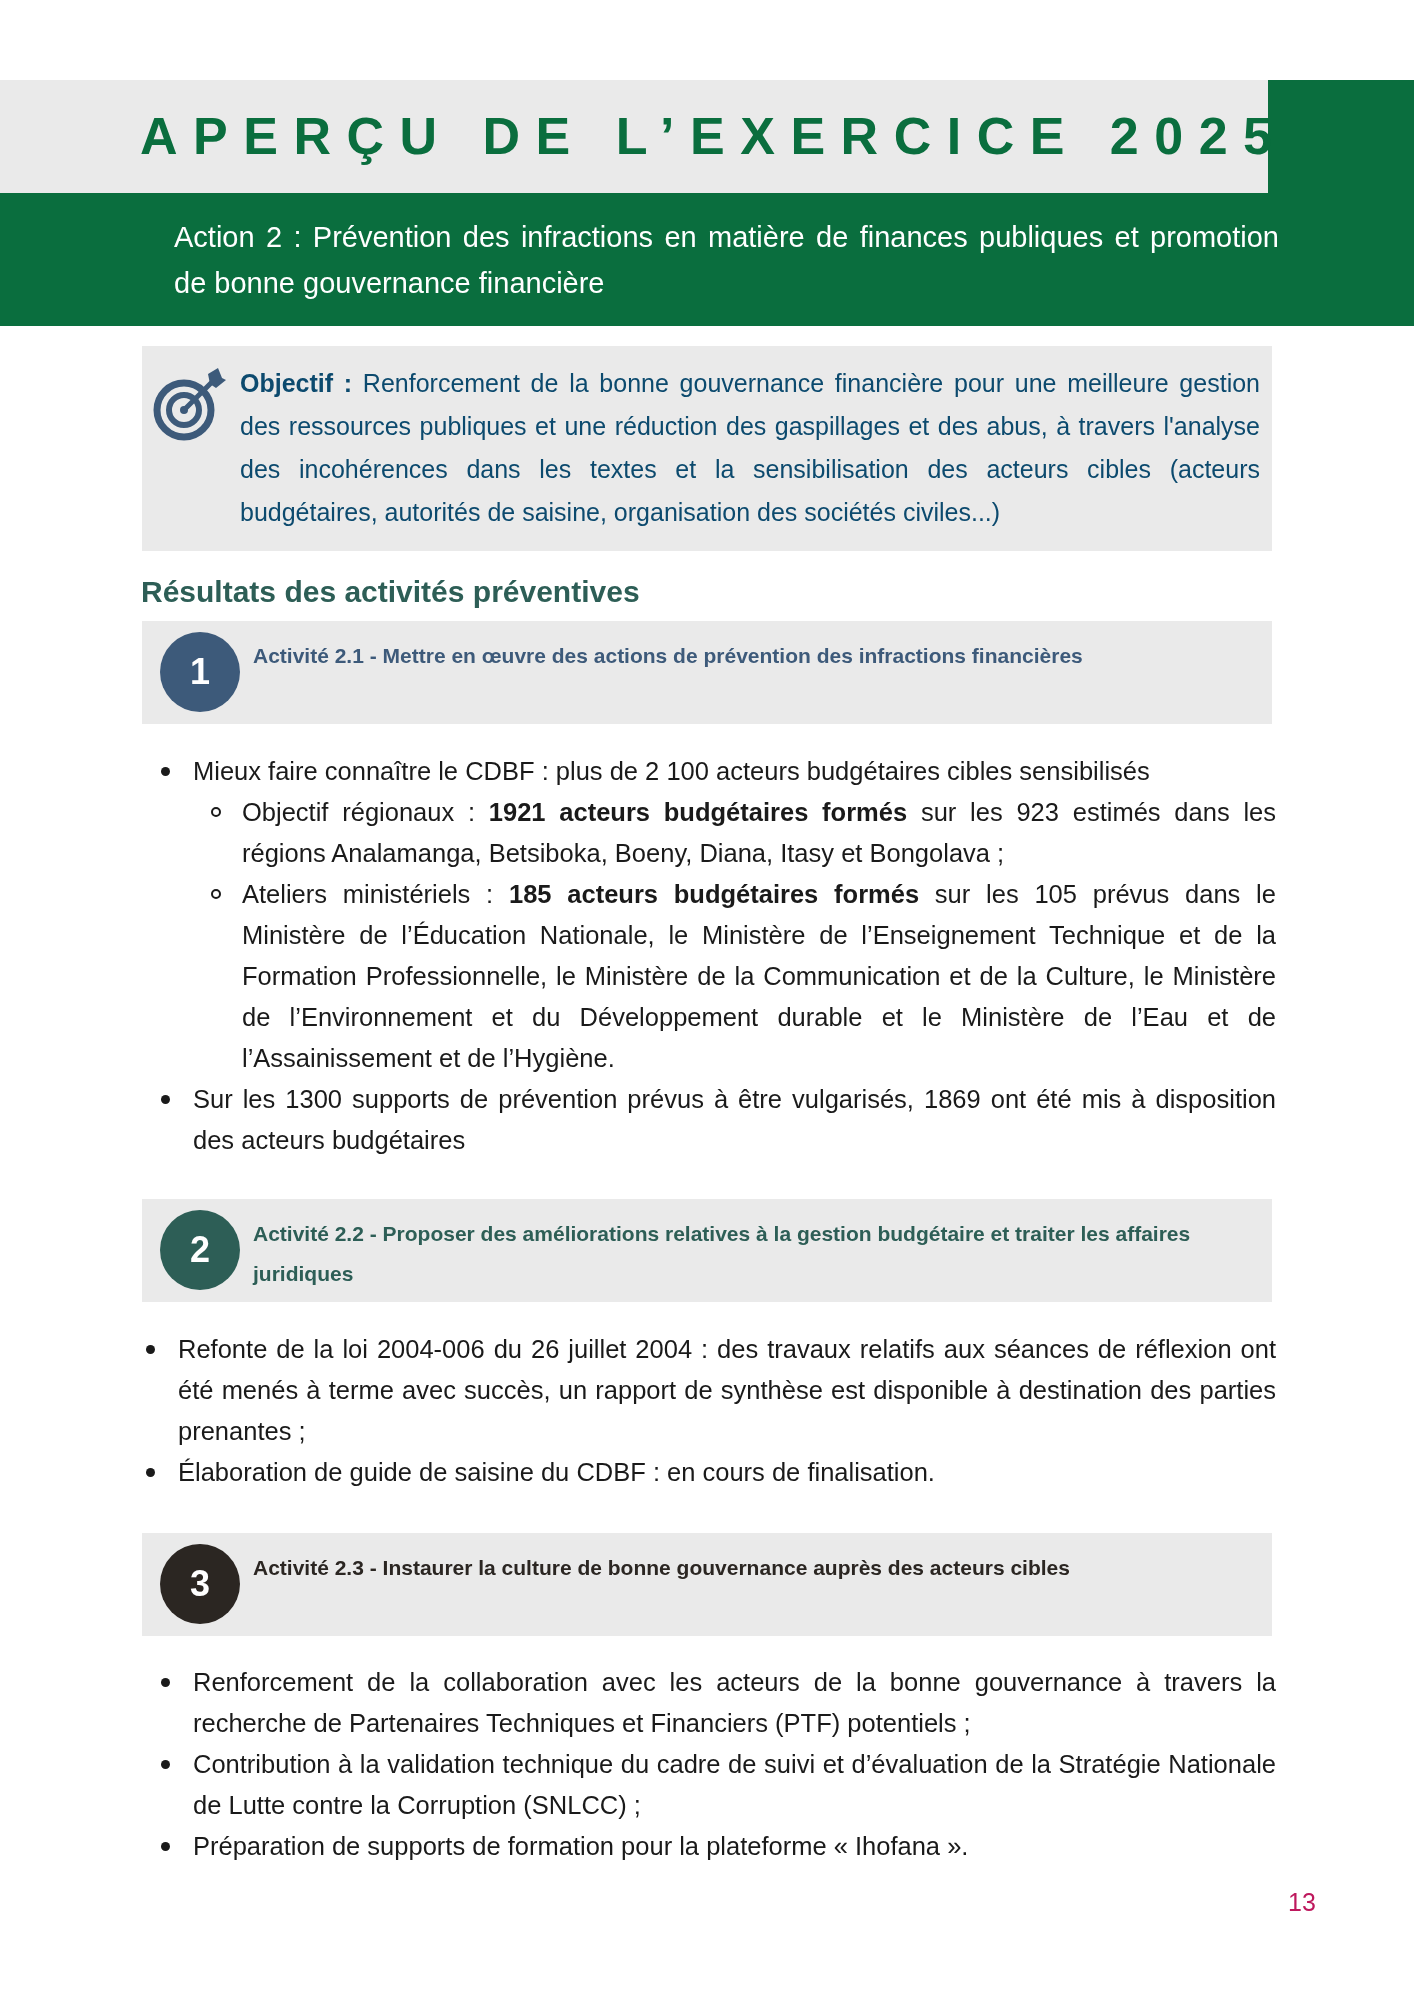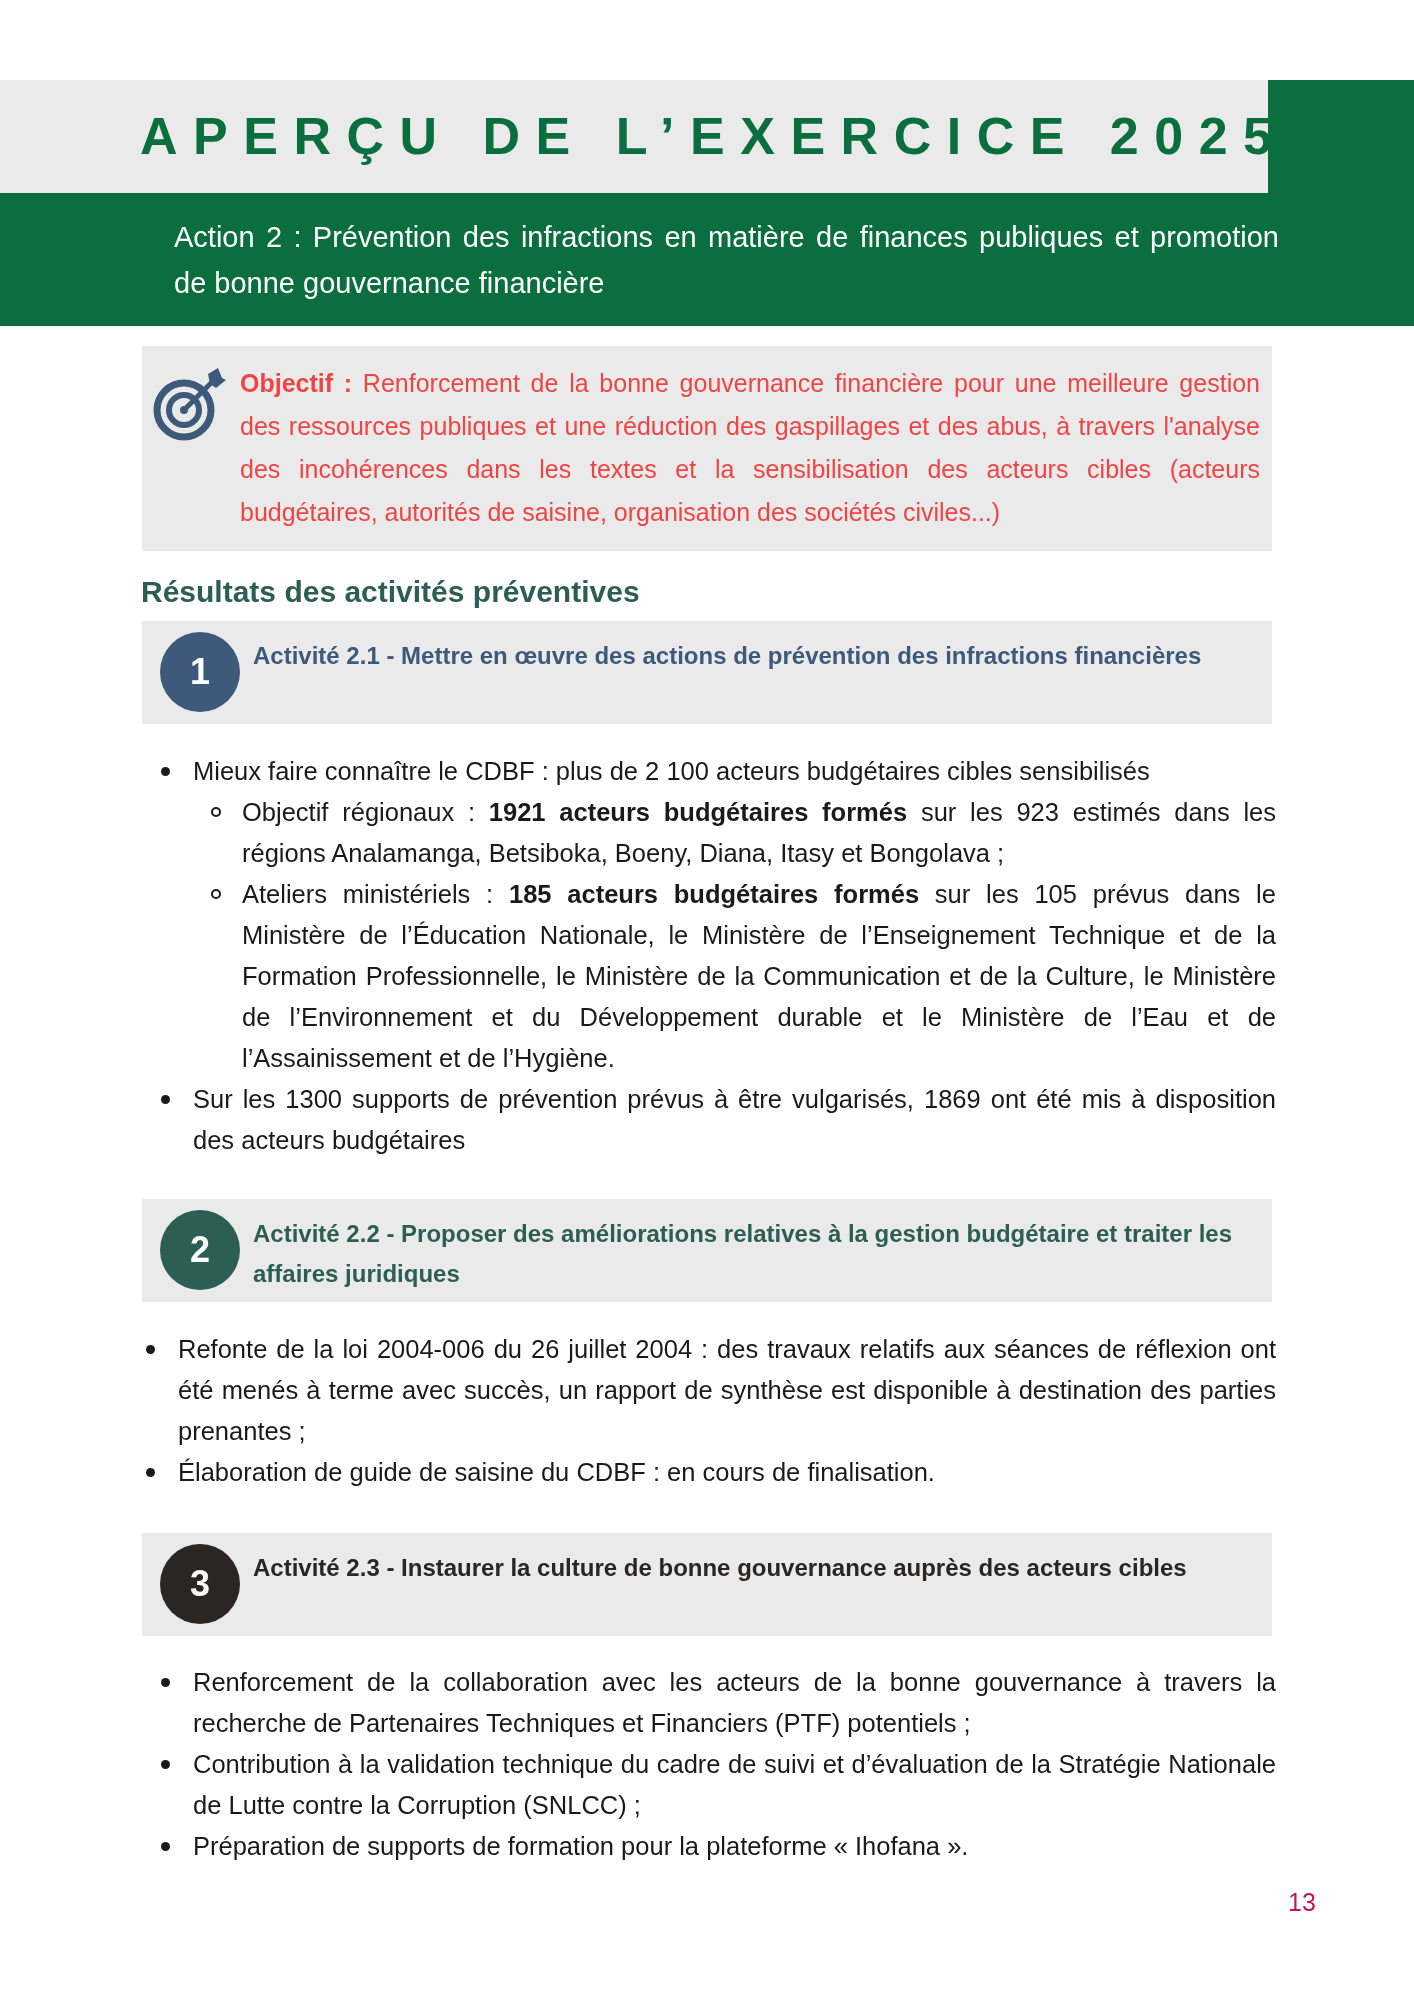--- a/index.html
+++ b/index.html
@@ -63,21 +63,21 @@
       left: 152px; top: 366px;
       width: 76px; height: 76px;
     }
     .objective-text {
       position: absolute;
       left: 240px; top: 362px;
       width: 1020px;
       font-size: 25px;
       line-height: 43px;
       text-align: justify;
-      color: #ef4444;
+      color: #0c4a6e;
     }
     .objective-text b { font-weight: 700; }
     
     .section-heading {
       position: absolute;
       left: 141px; top: 568px;
       font-size: 30px;
       font-weight: 700;
       color: #2d5e56;
       line-height: 48px;
@@ -96,21 +96,21 @@
       border-radius: 50%;
       color: #fff;
       font-size: 36px;
       font-weight: 700;
       display: flex; align-items: center; justify-content: center;
     }
     .activity-title {
       position: absolute;
       left: 253px;
       width: 1000px;
-      font-size: 24px;
+      font-size: 21px;
       font-weight: 700;
       line-height: 40px;
     }
     
     .list {
       position: absolute;
       margin: 4px; padding: 0;
       list-style: none;
       font-size: 25.5px;
       line-height: 41px;

